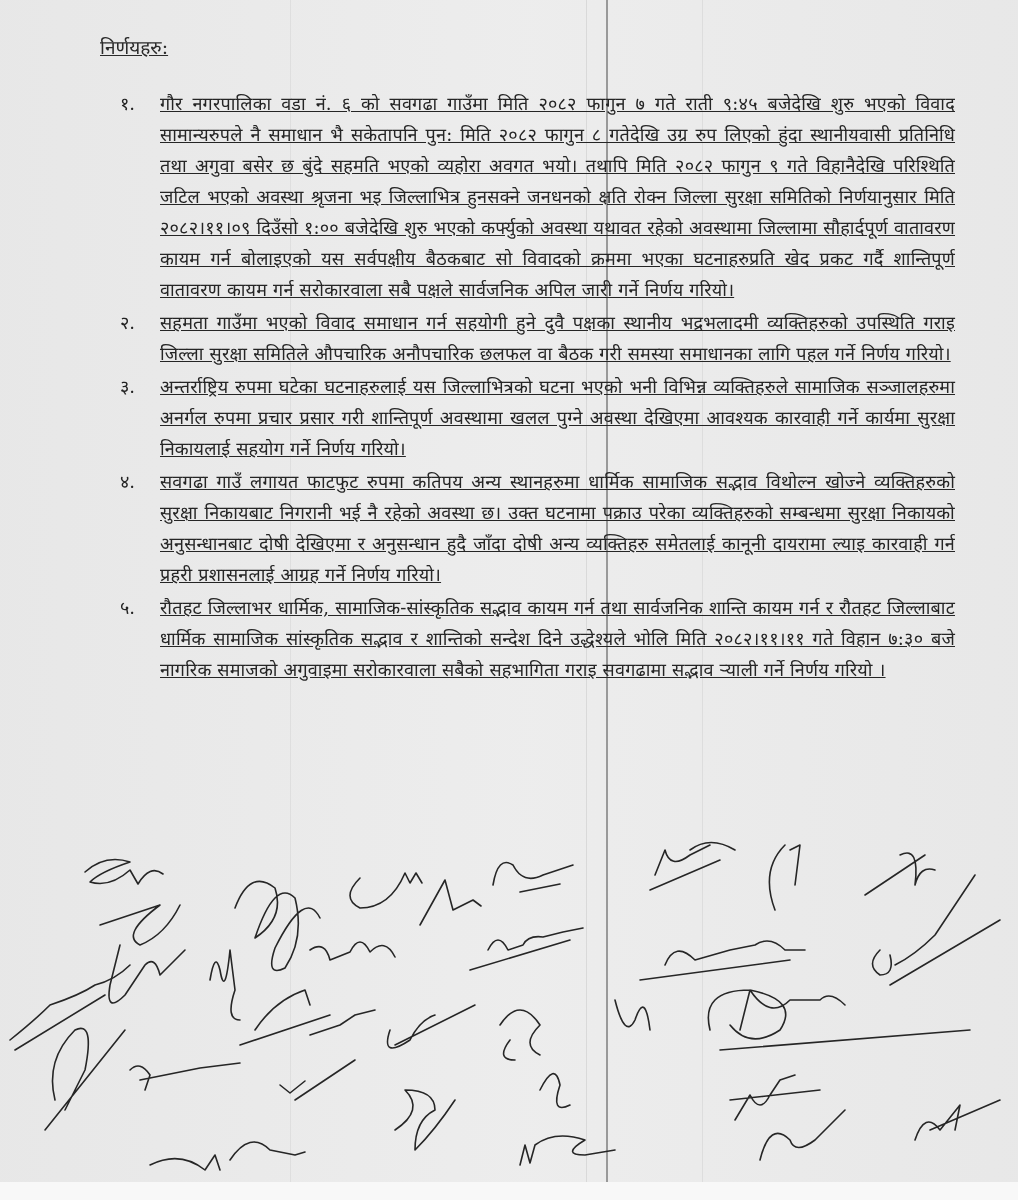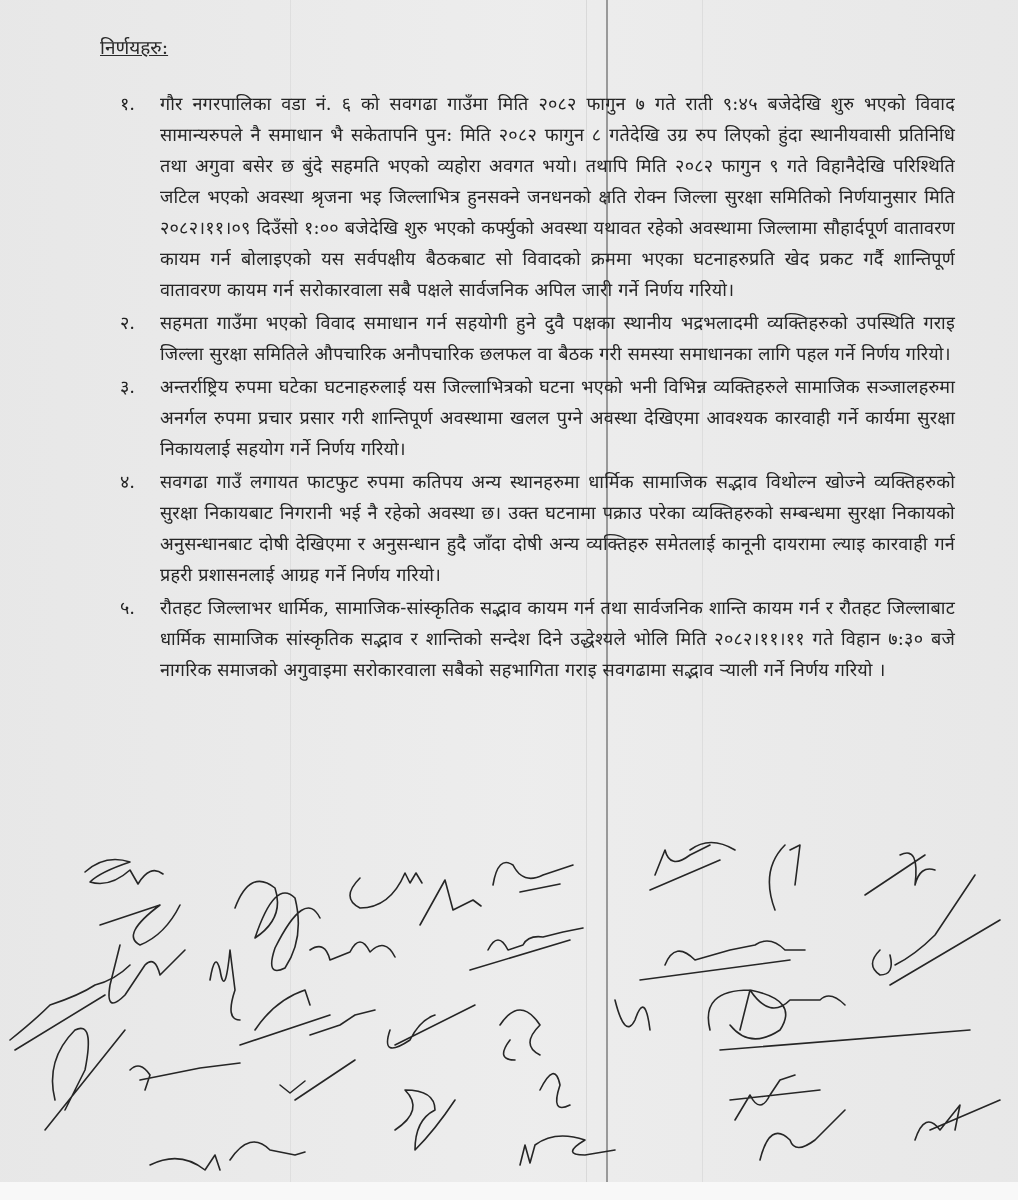--- a/index.html
+++ b/index.html
@@ -24,20 +24,21 @@
     .heading {
       position:absolute; left:100px; top:34px;
       font-size:19px; text-decoration:underline; color:#2a2a2a;
     }
     .decisions { position:absolute; left:120px; top:88px; width:835px; }
     .item { position:relative; padding-left:40px; margin-bottom:2px; }
     .item .num { position:absolute; left:0; top:0; font-size:18px; line-height:31px; }
     .item .text {
       font-size:18px; line-height:31px; text-align:justify; color:#252525;
       letter-spacing:0.2px;
+      text-decoration:underline;
     }
     .signatures { position:absolute; left:0; top:830px; width:1018px; height:352px; }
     .signatures svg { width:100%; height:100%; }
     .sig { fill:none; stroke:#262626; stroke-width:1.6; stroke-linecap:round; stroke-linejoin:round; }
   </style>
 </head>
 <body>
 
 <div class="page">
   <div class="fold d"></div>

